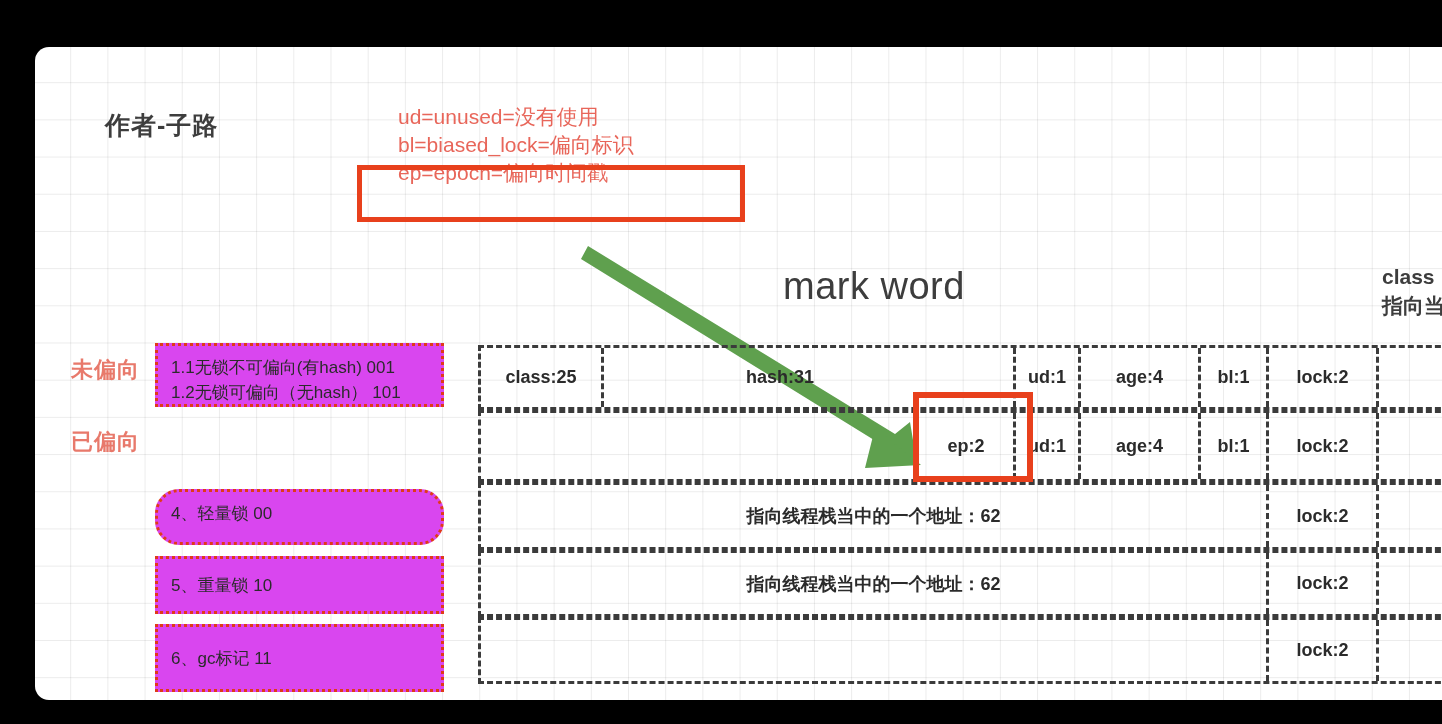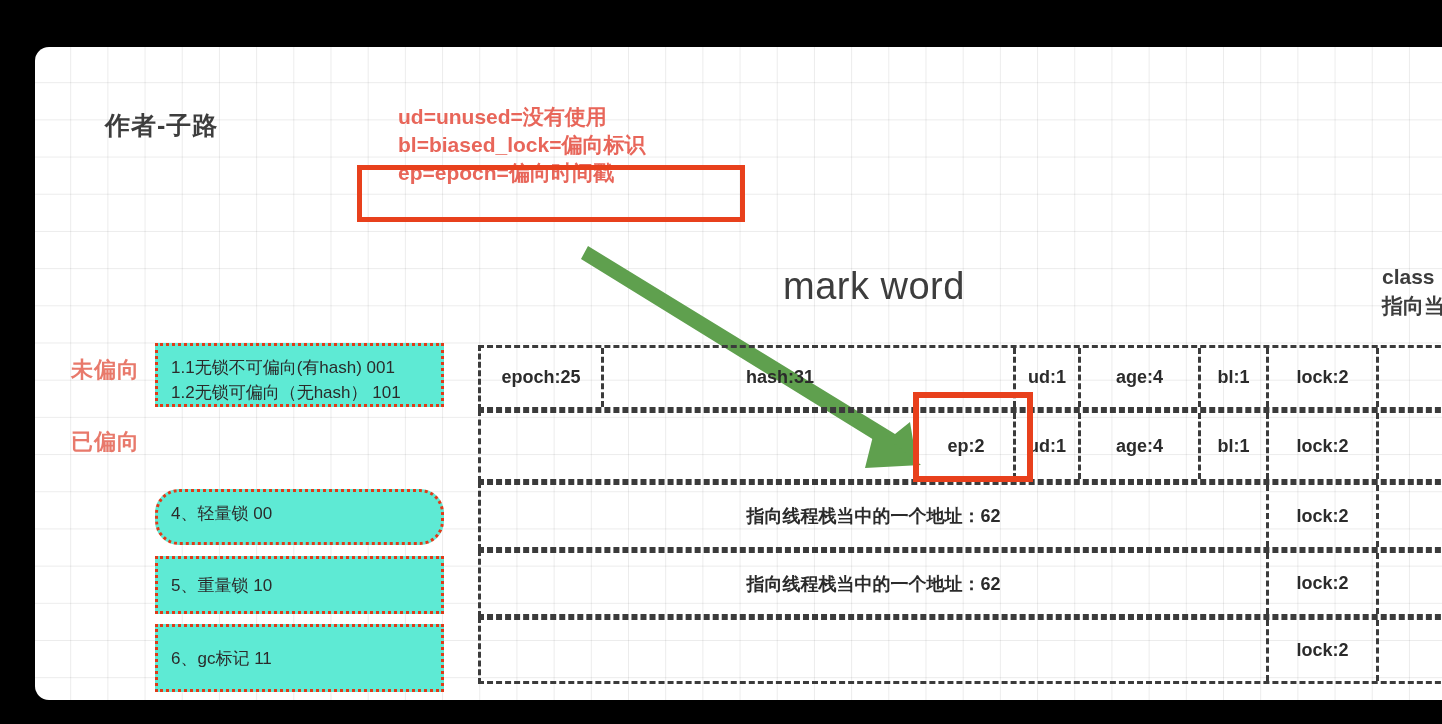--- a/index.html
+++ b/index.html
@@ -21,41 +21,41 @@
     background-size:37.2px 37.2px;
     background-position:-2px -2px;
   }
 
   .abs{position:absolute;}
 
   
   #author{left:70px;top:62px;font-size:25px;font-weight:700;color:#3d3d3d;letter-spacing:1px;}
 
   
-  #legend-text{left:363px;top:56px;font-size:21px;font-weight:700;color:#e8665a;line-height:28px;white-space:pre;}
+  #legend-text{left:363px;top:56px;font-size:21px;font-weight:400;color:#e8665a;line-height:28px;white-space:pre;}
   #legend-rect{left:322px;top:118px;width:388px;height:57px;border:5px solid #e8401c;box-sizing:border-box;}
 
   
   #arrow{left:530px;top:185px;width:380px;height:245px;}
 
   
   #markword{left:748px;top:218px;font-size:38px;font-weight:400;color:#3d3d3d;letter-spacing:.5px;}
 
   
   #classcap{left:1347px;top:215px;font-size:21px;font-weight:700;color:#3d3d3d;line-height:29px;white-space:nowrap;}
 
   
   .statlabel{font-size:22px;font-weight:700;color:#e8796b;left:36px;letter-spacing:1px;}
   #stat-0{top:308px;}
   #stat-1{top:380px;}
 
   
   .peachbox{
     left:120px;width:289px;box-sizing:border-box;
-    background:#5eead4;border:3px dotted #e03a18;
+    background:#d946ef;border:3px dotted #e03a18;
     font-size:17px;color:#2b2b2b;line-height:25px;
     padding:9px 13px;
   }
   .peachbox .ln{display:block;white-space:nowrap;}
 
   
   #table{left:443px;top:298px;width:999px;height:340px;}
   .trow{position:absolute;left:0;right:0;box-sizing:border-box;
         border-top:3px dashed #3b3b3b;border-bottom:3px dashed #3b3b3b;
         border-left:3px dashed #3b3b3b;}
@@ -102,21 +102,21 @@
     </div>
     <div class="abs peachbox" style="top:509px;height:58px;display:flex;align-items:center;">
       <span class="ln">5、重量锁 10</span>
     </div>
     <div class="abs peachbox" style="top:577px;height:68px;display:flex;align-items:center;">
       <span class="ln">6、gc标记 11</span>
     </div>
 
     <div class="abs" id="table">
         <div class="trow" style="top: 0px; height: 65px;">
-          <div class="cell" style="left: 0px; width: 120px;">epoch:25</div>
+          <div class="cell" style="left: 0px; width: 120px;">class:25</div>
           <div class="cell sep" style="left: 120px; width: 355px;">hash:31</div>
           <div class="cell sep" style="left: 532px; width: 65px;">ud:1</div>
           <div class="cell sep" style="left: 597px; width: 120px;">age:4</div>
           <div class="cell sep" style="left: 717px; width: 68px;">bl:1</div>
           <div class="cell sep" style="left: 785px; width: 110px;">lock:2</div>
           <div class="cell sep rsep" style="left: 895px; width: 104px;"></div>
         </div>
         <div class="trow" style="top: 65px; height: 72px;">
           <div class="cell sep" style="left: 435px; width: 97px;">ep:2</div>
           <div class="cell sep" style="left: 532px; width: 65px;">ud:1</div>

